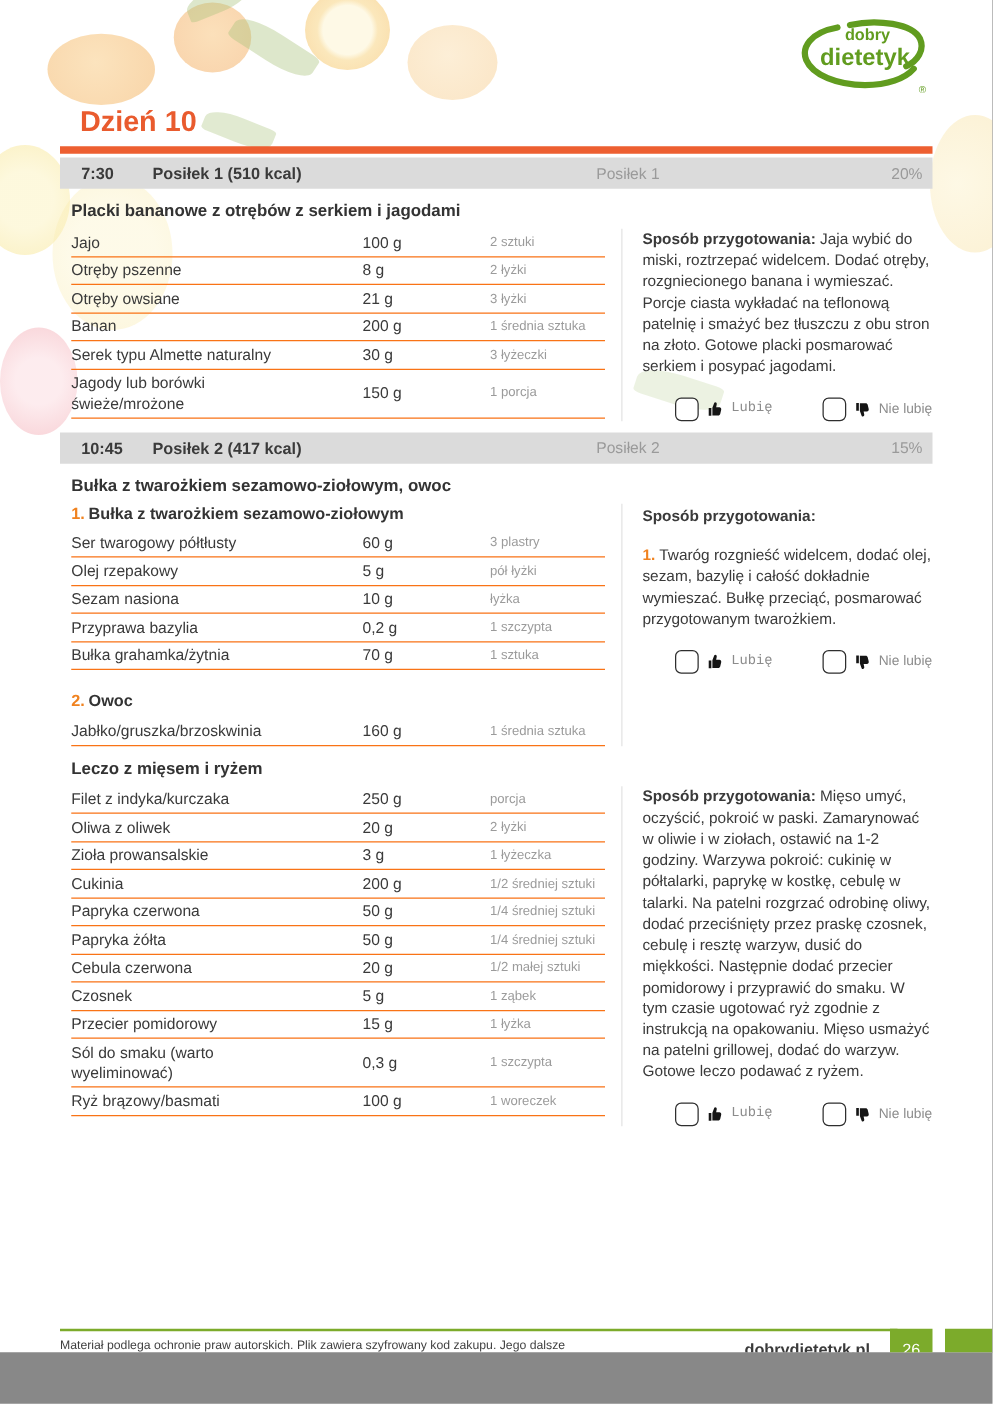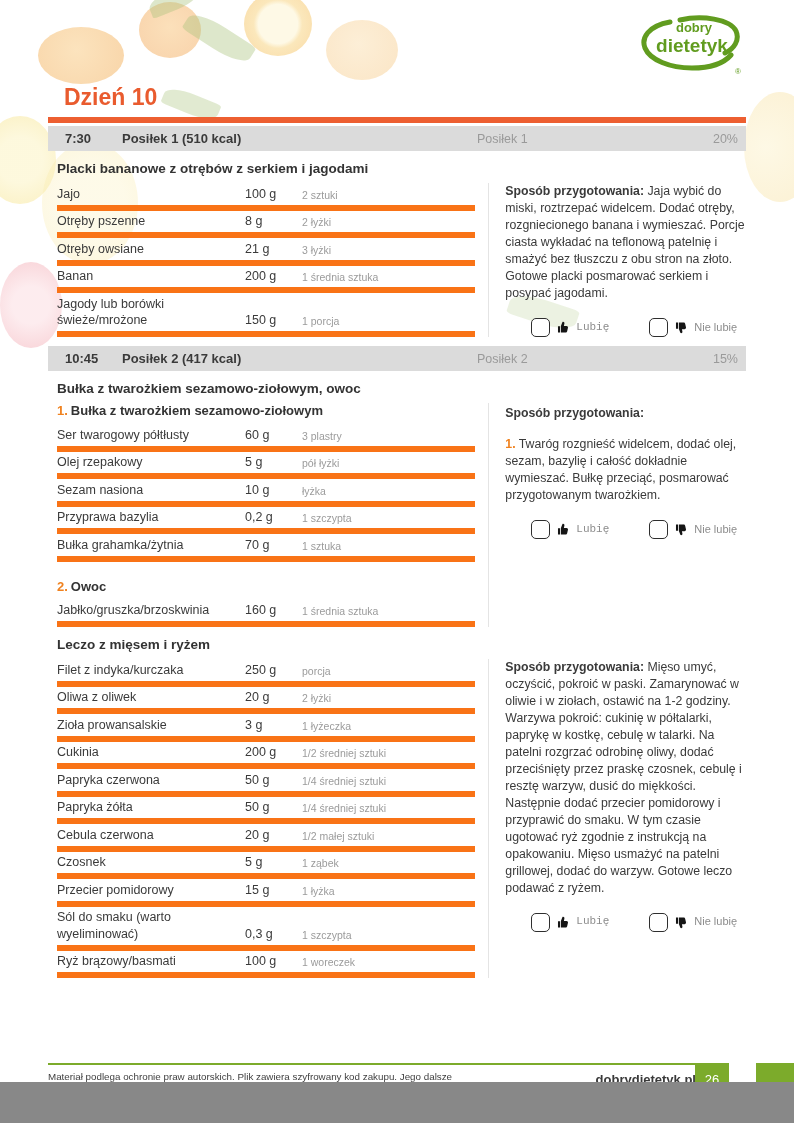--- a/index.html
+++ b/index.html
@@ -40,22 +40,22 @@
   .meal-label{position:absolute;left:429px;font-weight:400;font-size:12.5px;color:#9a9a9a;}
   .meal-percent{position:absolute;right:8px;font-weight:400;font-size:12.5px;color:#9a9a9a;}
 
   .recipe-title{font-size:13.5px;font-weight:700;margin:10px 0 7px 9px;color:#333;}
 
   .meal-cols{display:flex;align-items:stretch;padding-left:9px;}
   .col-left{width:431px;}
   .col-divider{width:1px;background:#e4e4e4;margin-left:13px;}
   .col-right{width:248px;margin-left:16px;font-size:12.3px;line-height:1.38;color:#3a3a3a;}
 
-  .ing-row{display:flex;align-items:flex-end;border-bottom:6px solid #f97316;padding:2.5px 0;
-    font-size:12.5px;line-height:1.32;}
+  .ing-row{display:flex;align-items:center;border-bottom:1px solid #f97316;padding:2.5px 0;
+    font-size:12.5px;line-height:1.32;gap:45px;}
   .ing-name{width:188px;padding-right:8px;box-sizing:border-box;}
   .ing-amount{width:57px;}
   .ing-measure{width:92px;font-size:10.5px;color:#9b9b9b;line-height:1.35;}
 
   .section-header{font-size:13px;font-weight:700;margin:0 0 6px 0;color:#333;}
   .section-header.second{margin-top:17px;}
   .sec-num{color:#f0821f;margin-right:3px;}
 
   .prep{margin:0;}
   .prep-heading{font-weight:700;}
@@ -69,21 +69,21 @@
   .checkbox{width:17px;height:17px;border:1.6px solid #2e2e2e;border-radius:5px;background:#fff;cursor:pointer;}
   .thumb{margin-left:7px;display:flex;align-items:center;}
   .thumb svg{width:13px;height:13px;fill:#151515;}
   .thumb.down svg{transform:rotate(180deg) scaleX(-1);}
   .like-label{margin-left:6px;font-size:11px;color:#8c8c8c;}
 
   
   .footer-line{position:absolute;left:48px;top:1063px;width:670px;height:2px;background:#7cab2b;}
   .footer-copy{position:absolute;left:48px;top:1070px;width:440px;font-size:9.8px;line-height:1.45;color:#3f3f3f;}
   .footer-site{position:absolute;right:98px;top:1072px;font-size:13px;font-weight:700;color:#3a3a3a;text-align:right;}
-  .page-num{position:absolute;left:695px;top:1063px;width:34px;height:33px;background:#7cab2b;
+  .page-num{position:absolute;left:712px;top:1063px;width:34px;height:33px;background:#7cab2b;
     color:#fff;font-size:13px;display:flex;align-items:center;justify-content:center;}
   .edge-block{position:absolute;left:756px;top:1063px;width:38px;height:33px;background:#7cab2b;}
 </style>
 </head>
 <body>
 
 <div class="page">
 
   <div class="decor d-orange1"></div>
   <div class="decor d-tangerine"></div>
@@ -136,20 +136,25 @@
             <span class="ing-name">Otręby owsiane</span>
             <span class="ing-amount">21 g</span>
             <span class="ing-measure">3 łyżki</span>
           </div>
           <div class="ing-row">
             <span class="ing-name">Banan</span>
             <span class="ing-amount">200 g</span>
             <span class="ing-measure">1 średnia sztuka</span>
           </div>
           <div class="ing-row">
+            <span class="ing-name">Serek typu Almette naturalny</span>
+            <span class="ing-amount">30 g</span>
+            <span class="ing-measure">3 łyżeczki</span>
+          </div>
+          <div class="ing-row">
             <span class="ing-name">Jagody lub borówki świeże/mrożone</span>
             <span class="ing-amount">150 g</span>
             <span class="ing-measure">1 porcja</span>
           </div>
         </div>
         <div class="col-divider"></div>
         <div class="col-right">
           <p class="prep">
             <span class="prep-heading">Sposób przygotowania:</span>
             <span>Jaja wybić do miski, roztrzepać widelcem. Dodać otręby, rozgniecionego banana i wymieszać. Porcje ciasta wykładać na teflonową patelnię i smażyć bez tłuszczu z obu stron na złoto. Gotowe placki posmarować serkiem i posypać jagodami.</span>

